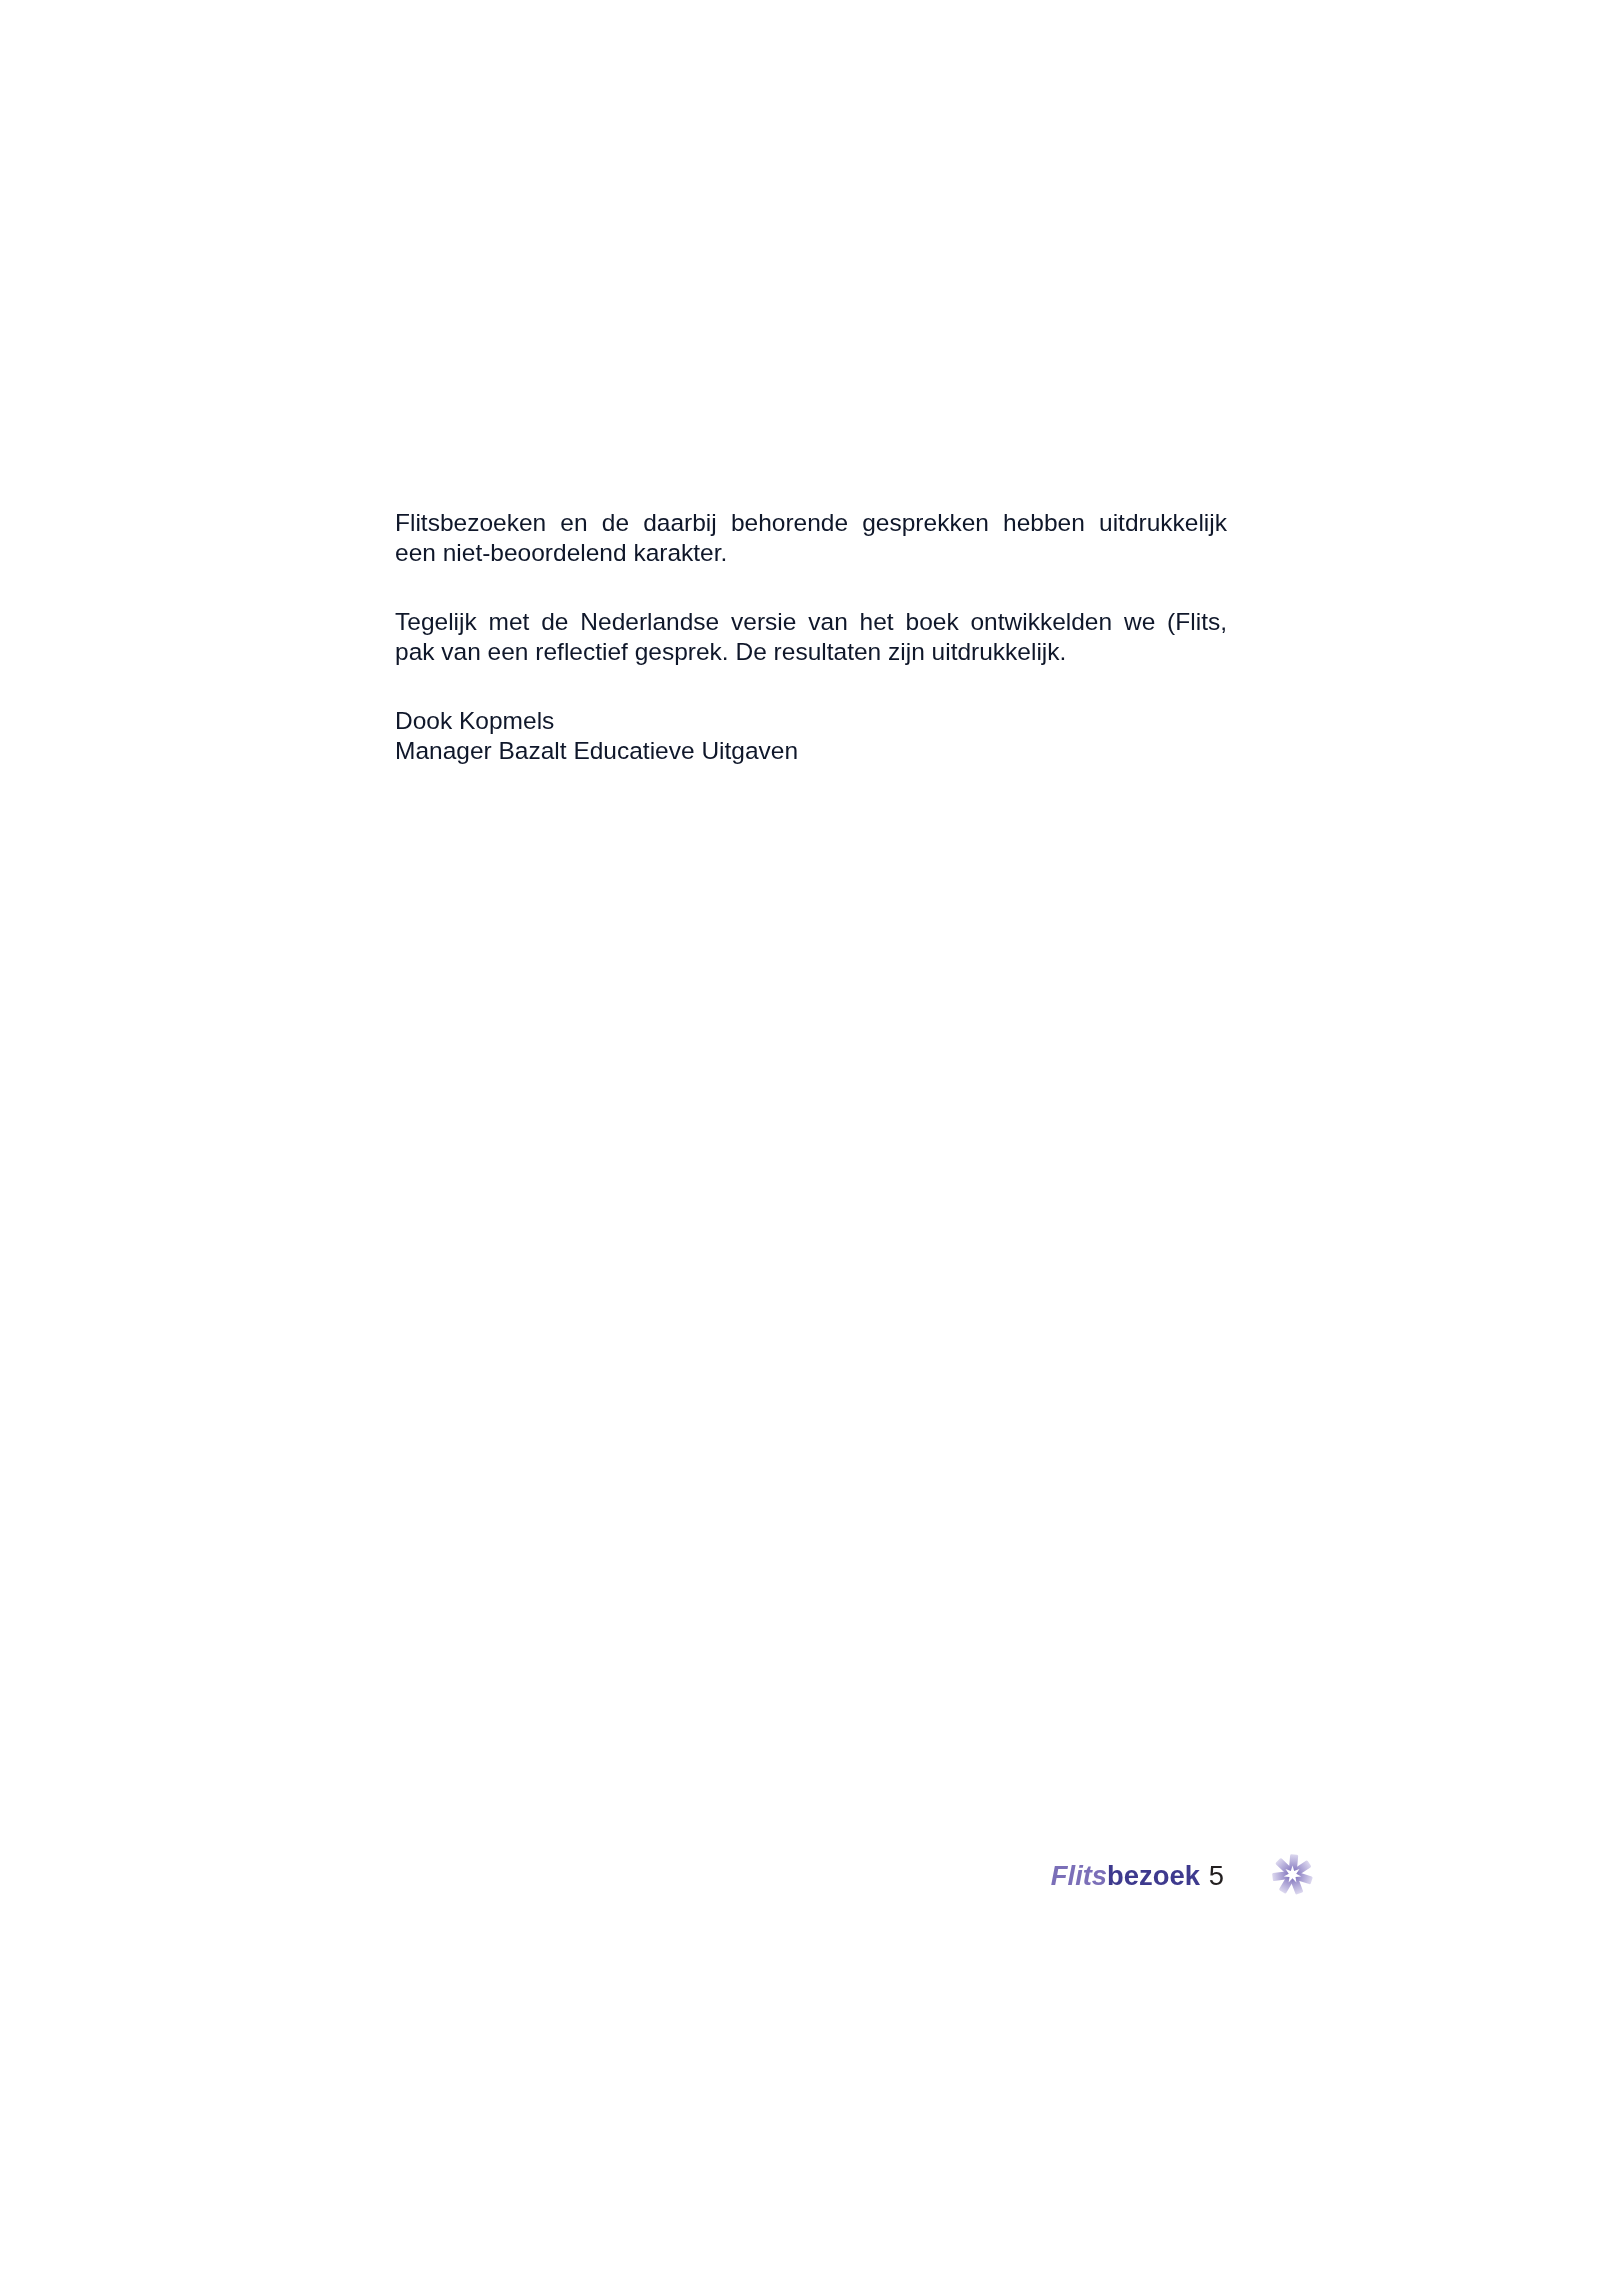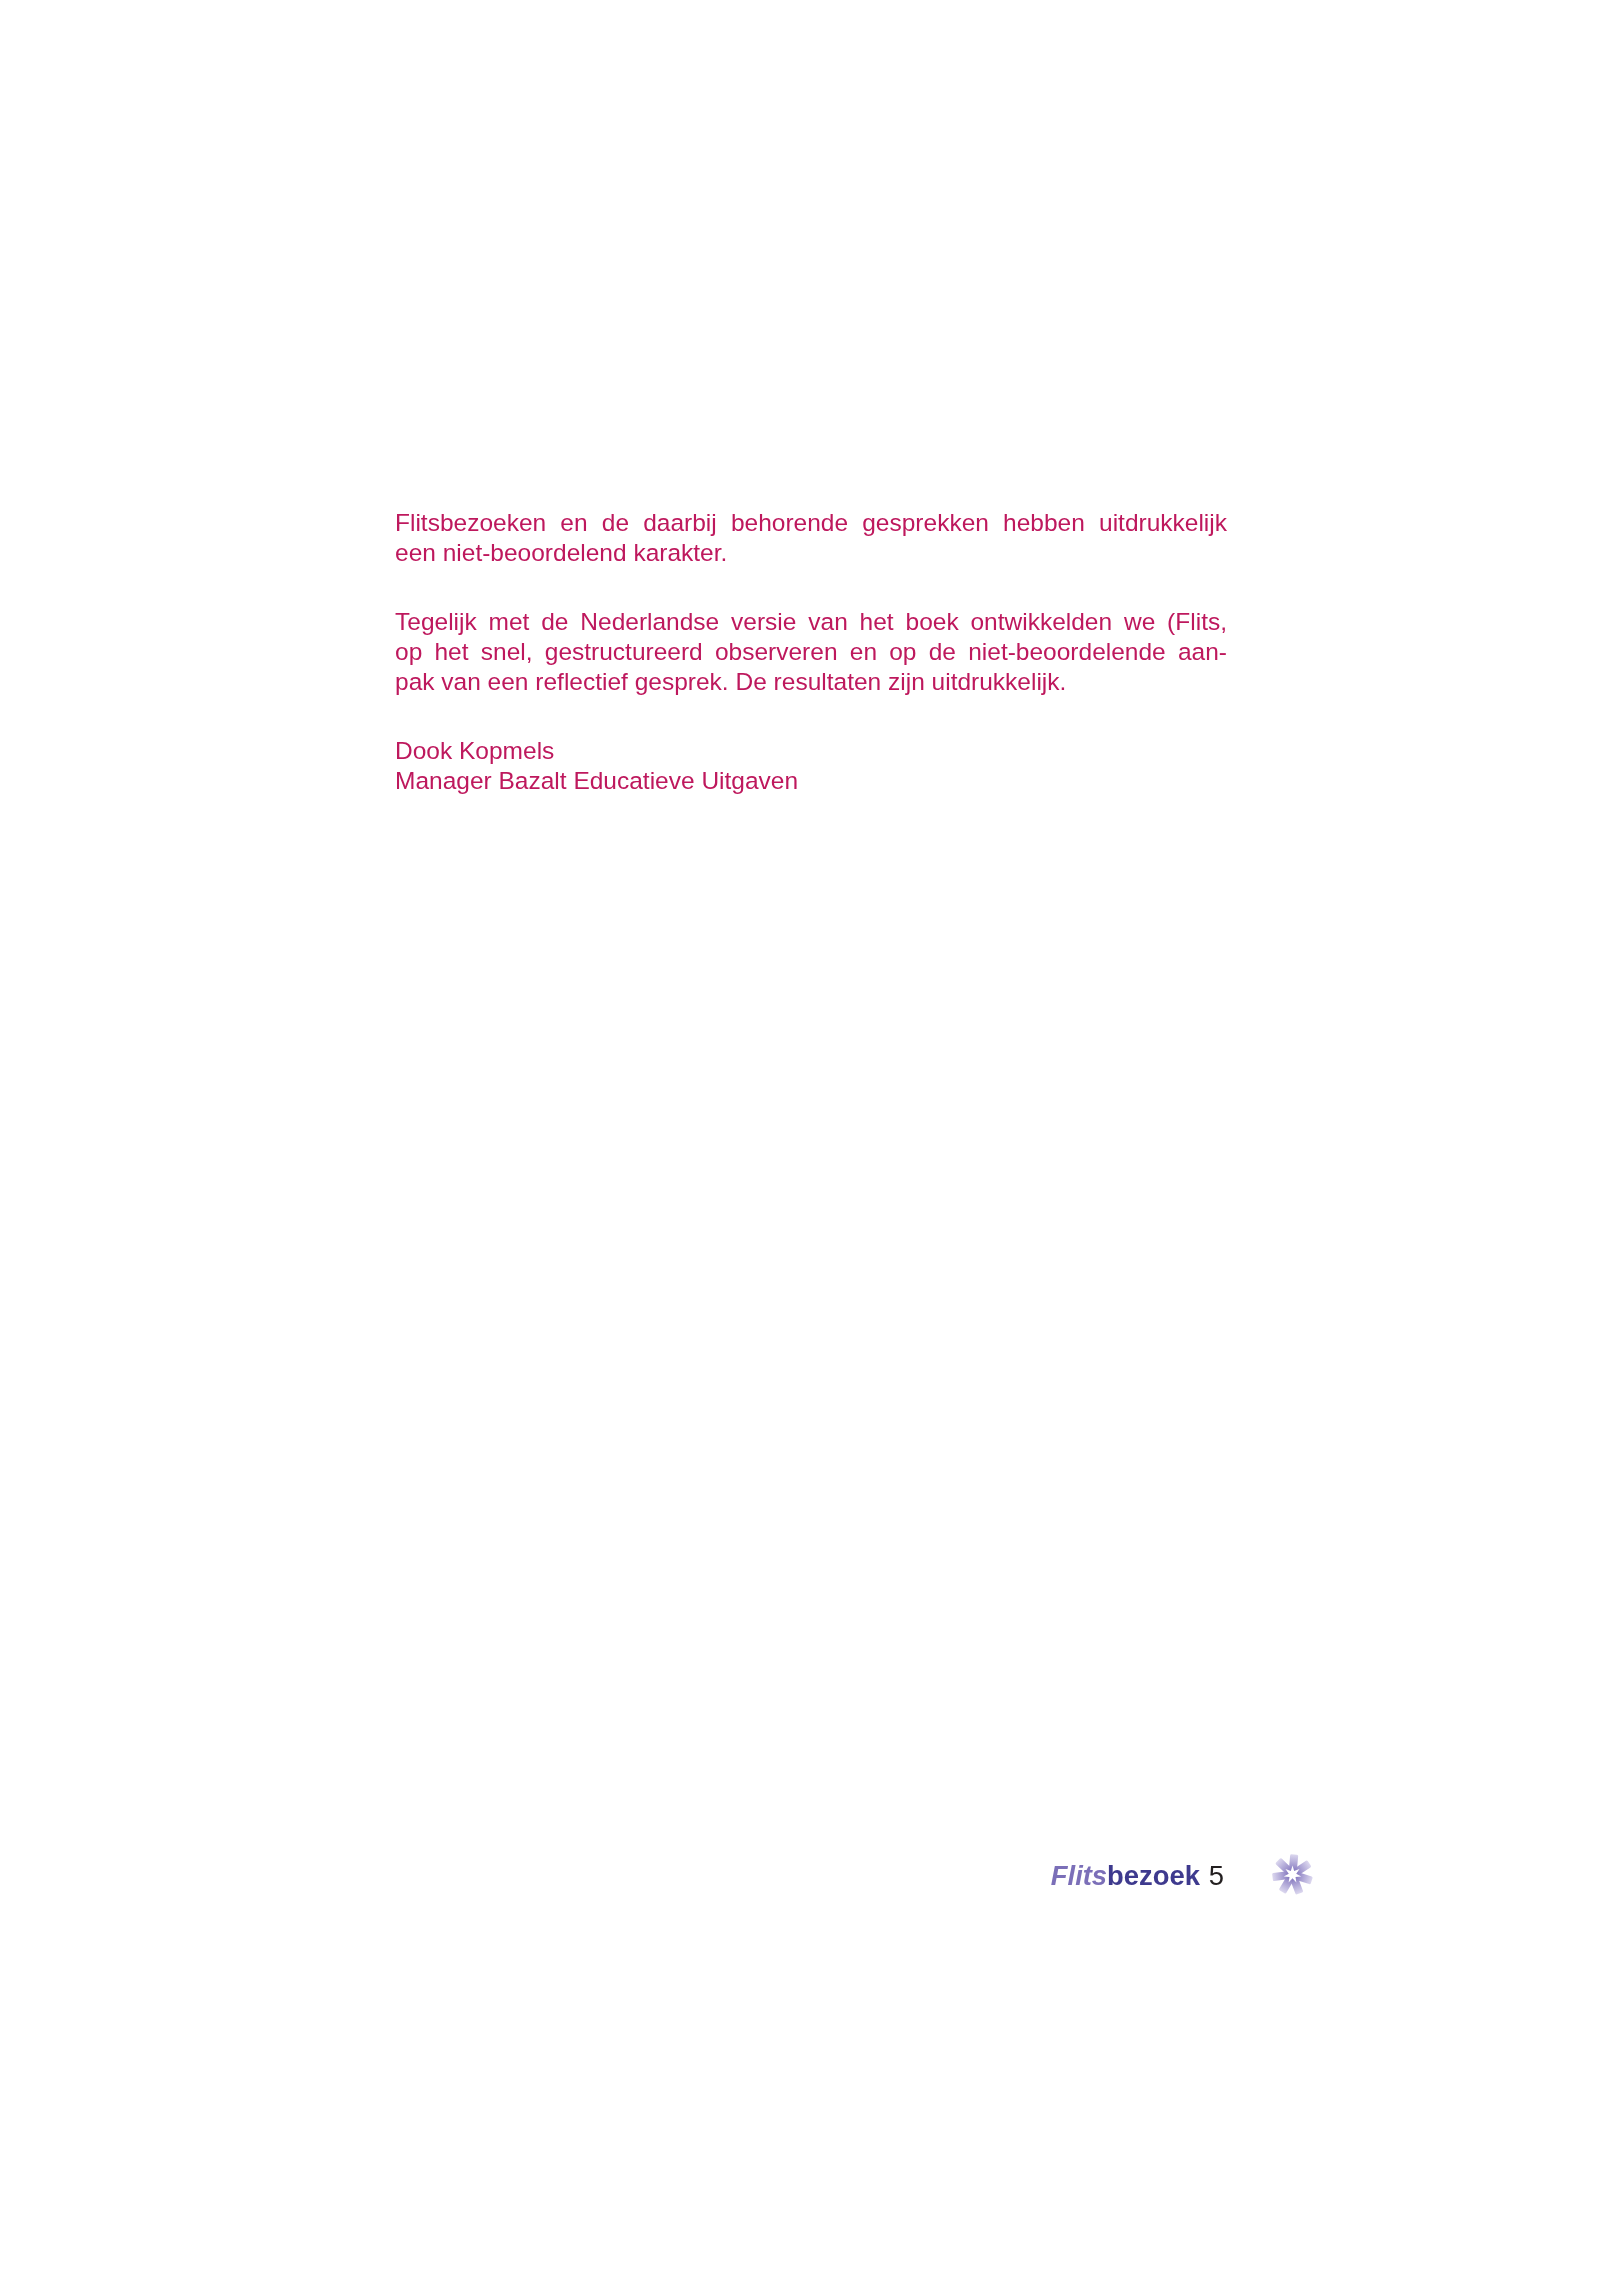--- a/index.html
+++ b/index.html
@@ -13,21 +13,21 @@
     height: 2293px;
     background: #ffffff;
     overflow: hidden;
     font-family: "Liberation Sans", sans-serif;
   }
   .content {
     position: absolute;
     left: 395px;
     top: 508px;
     width: 832px;
-    color: #be185d;
+    color: #0f172a;
     font-size: 24.5px;
     line-height: 30px;
   }
   .paragraph {
     margin: 0 0 39px 0;
   }
   .line {
     white-space: normal;
   }
   .line.just {
@@ -76,21 +76,20 @@
 
   <div class="content">
 
     <div class="paragraph">
       <div class="line just">Flitsbezoeken en de daarbij behorende gesprekken hebben uitdrukkelijk</div>
       <div class="line">een niet-beoordelend karakter.</div>
     </div>
 
     <div class="paragraph">
       <div class="line just">Tegelijk met de Nederlandse versie van het boek ontwikkelden we (Flits,</div>
-      <div class="line just">op het snel, gestructureerd observeren en op de niet-beoordelende aan-</div>
       <div class="line">pak van een reflectief gesprek. De resultaten zijn uitdrukkelijk.</div>
     </div>
 
     <div class="paragraph">
       <div class="line">Dook Kopmels</div>
       <div class="line">Manager Bazalt Educatieve Uitgaven</div>
     </div>
 
   </div>
 

